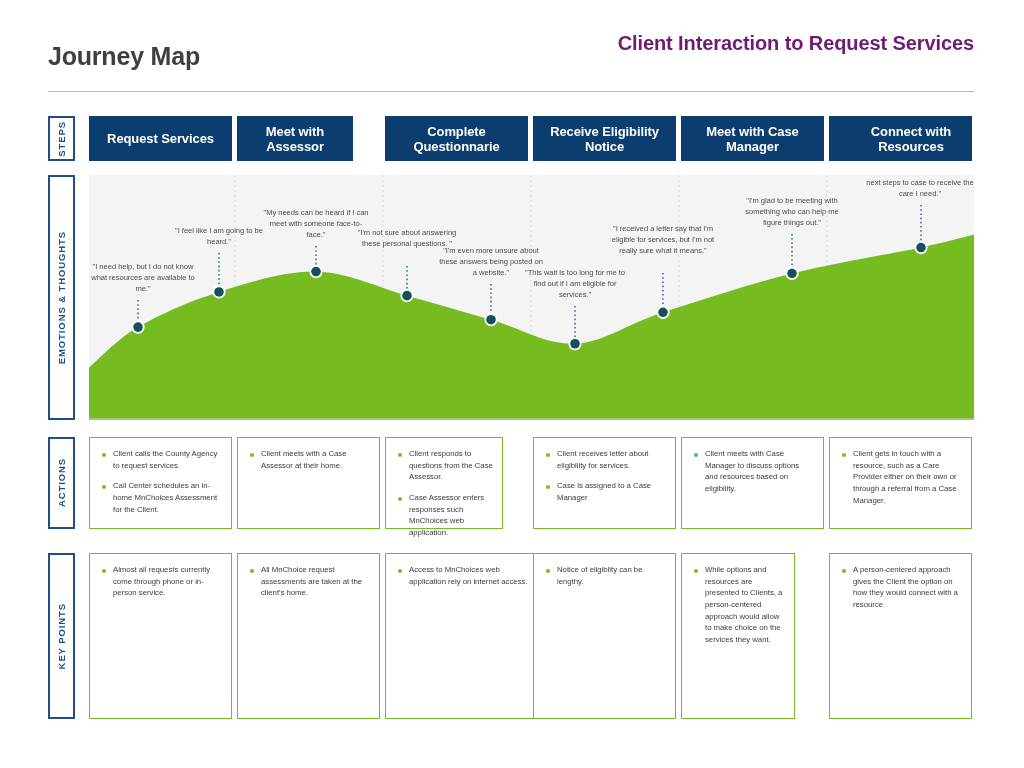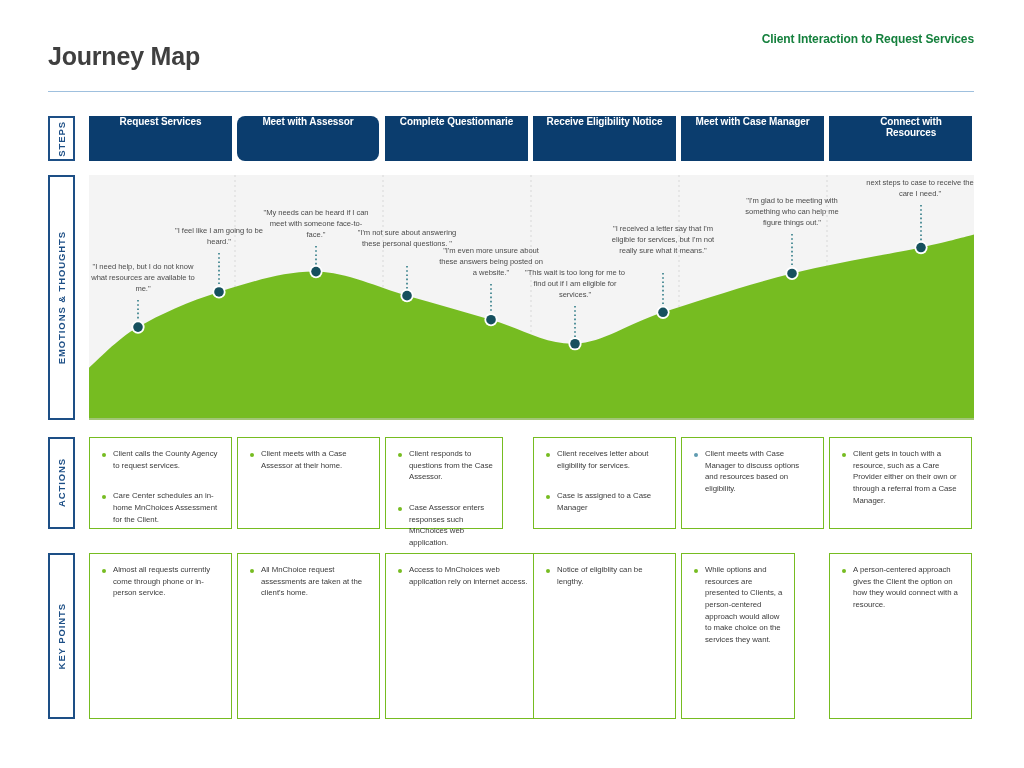--- a/index.html
+++ b/index.html
@@ -30,23 +30,23 @@
     font-size: 25px;
     font-weight: bold;
     color: #3f3f3f;
     letter-spacing: -0.2px;
     margin-top: 12px;
   }
   #header-subtitle {
     position: absolute;
     right: 50px;
     top: 32px;
-    font-size: 12px;
+    font-size: 20px;
     font-weight: bold;
-    color: #15803d;
+    color: #701a75;
     letter-spacing: -0.1px;
   }
   #header-rule {
     position: absolute;
     left: 48px;
     top: 91px;
     width: 926px;
     height: 1px;
     background: #9fc0de;
   }
@@ -78,24 +78,24 @@
     top: 116px;
     width: 27px;
     height: 45px;
   }
   .step-box {
     position: absolute;
     top: 116px;
     height: 45px;
     background: #0b3d6e;
     color: #ffffff;
-    font-size: 10px;
+    font-size: 13px;
     font-weight: bold;
     display: flex;
-    align-items: flex-start;
+    align-items: center;
     justify-content: center;
     text-align: center;
     box-sizing: border-box;
     padding: 0 6px;
     letter-spacing: -0.1px;
   }
 
   
   #emotions-label {
     top: 175px;
@@ -128,21 +128,21 @@
   .content-cell {
     position: absolute;
     border: 1.5px solid #76bc21;
     background: #ffffff;
     box-sizing: border-box;
     padding: 10px 9px 8px 9px;
   }
   .bullet-item {
     display: flex;
     align-items: flex-start;
-    margin-bottom: 19px;
+    margin-bottom: 9px;
   }
   .bullet-item:last-child { margin-bottom: 0; }
   .bullet-dot {
     flex: 0 0 auto;
     width: 4px;
     height: 4px;
     border-radius: 50%;
     background: #76bc21;
     margin: 5px 7px 0 3px;
   }
@@ -166,21 +166,21 @@
   <div id="header-rule"></div>
 </div>
 
 <div class="row-label" id="steps-label">
   <span>STEPS</span>
 </div>
 <div id="steps-row">
     <div class="step-box" style="left: 89px; width: 143px;">
       <span>Request Services</span>
     </div>
-    <div class="step-box" style="left: 237px; width: 142px; border-radius: 8px;">
+    <div class="step-box" style="left: 237px; width: 116px;">
       <span>Meet with Assessor</span>
     </div>
     <div class="step-box" style="left: 385px; width: 143px;">
       <span>Complete Questionnarie</span>
     </div>
     <div class="step-box" style="left: 533px; width: 143px;">
       <span>Receive Eligibility Notice</span>
     </div>
     <div class="step-box" style="left: 681px; width: 143px;">
       <span>Meet with Case Manager</span>
@@ -253,21 +253,21 @@
   <span>ACTIONS</span>
 </div>
 <div id="actions-row">
     <div class="content-cell" style="left: 89px; top: 437px; width: 143px; height: 92px;">
       <div class="bullet-item">
         <span class="bullet-dot"></span>
         <span class="bullet-text">Client calls the County Agency to request services.</span>
       </div>
       <div class="bullet-item">
         <span class="bullet-dot"></span>
-        <span class="bullet-text">Care Center schedules an in-home MnChoices Assessment for the Client.</span>
+        <span class="bullet-text">Call Center schedules an in-home MnChoices Assessment for the Client.</span>
       </div>
     </div>
     <div class="content-cell" style="left: 237px; top: 437px; width: 143px; height: 92px;">
       <div class="bullet-item">
         <span class="bullet-dot"></span>
         <span class="bullet-text">Client meets with a Case Assessor at their home.</span>
       </div>
     </div>
     <div class="content-cell" style="left: 385px; top: 437px; width: 118px; height: 92px;">
       <div class="bullet-item">

